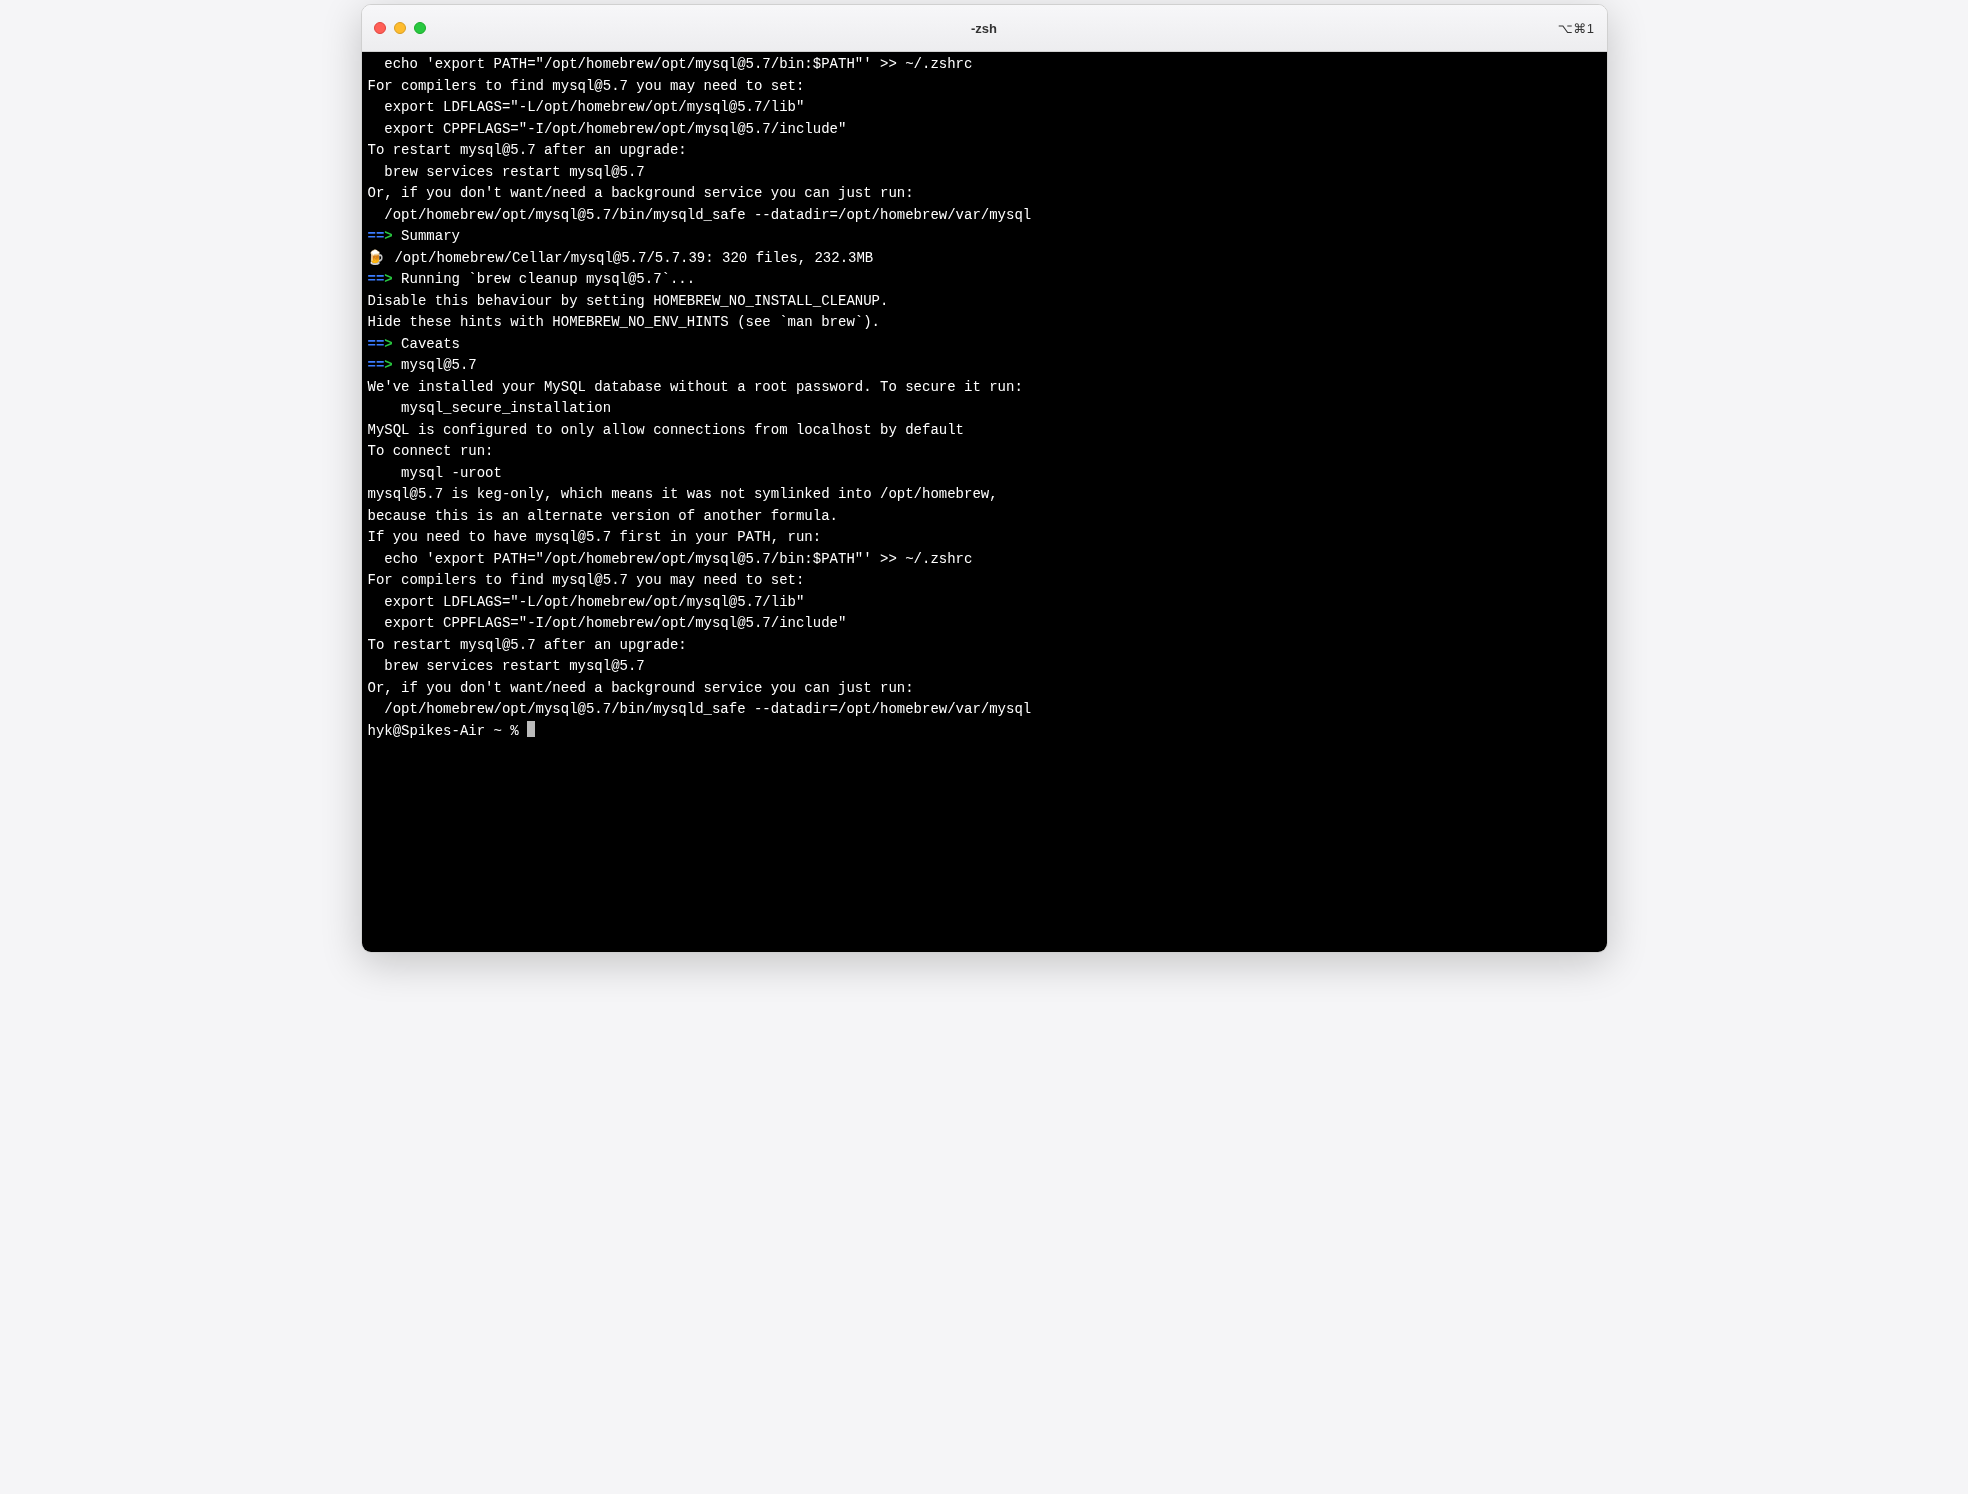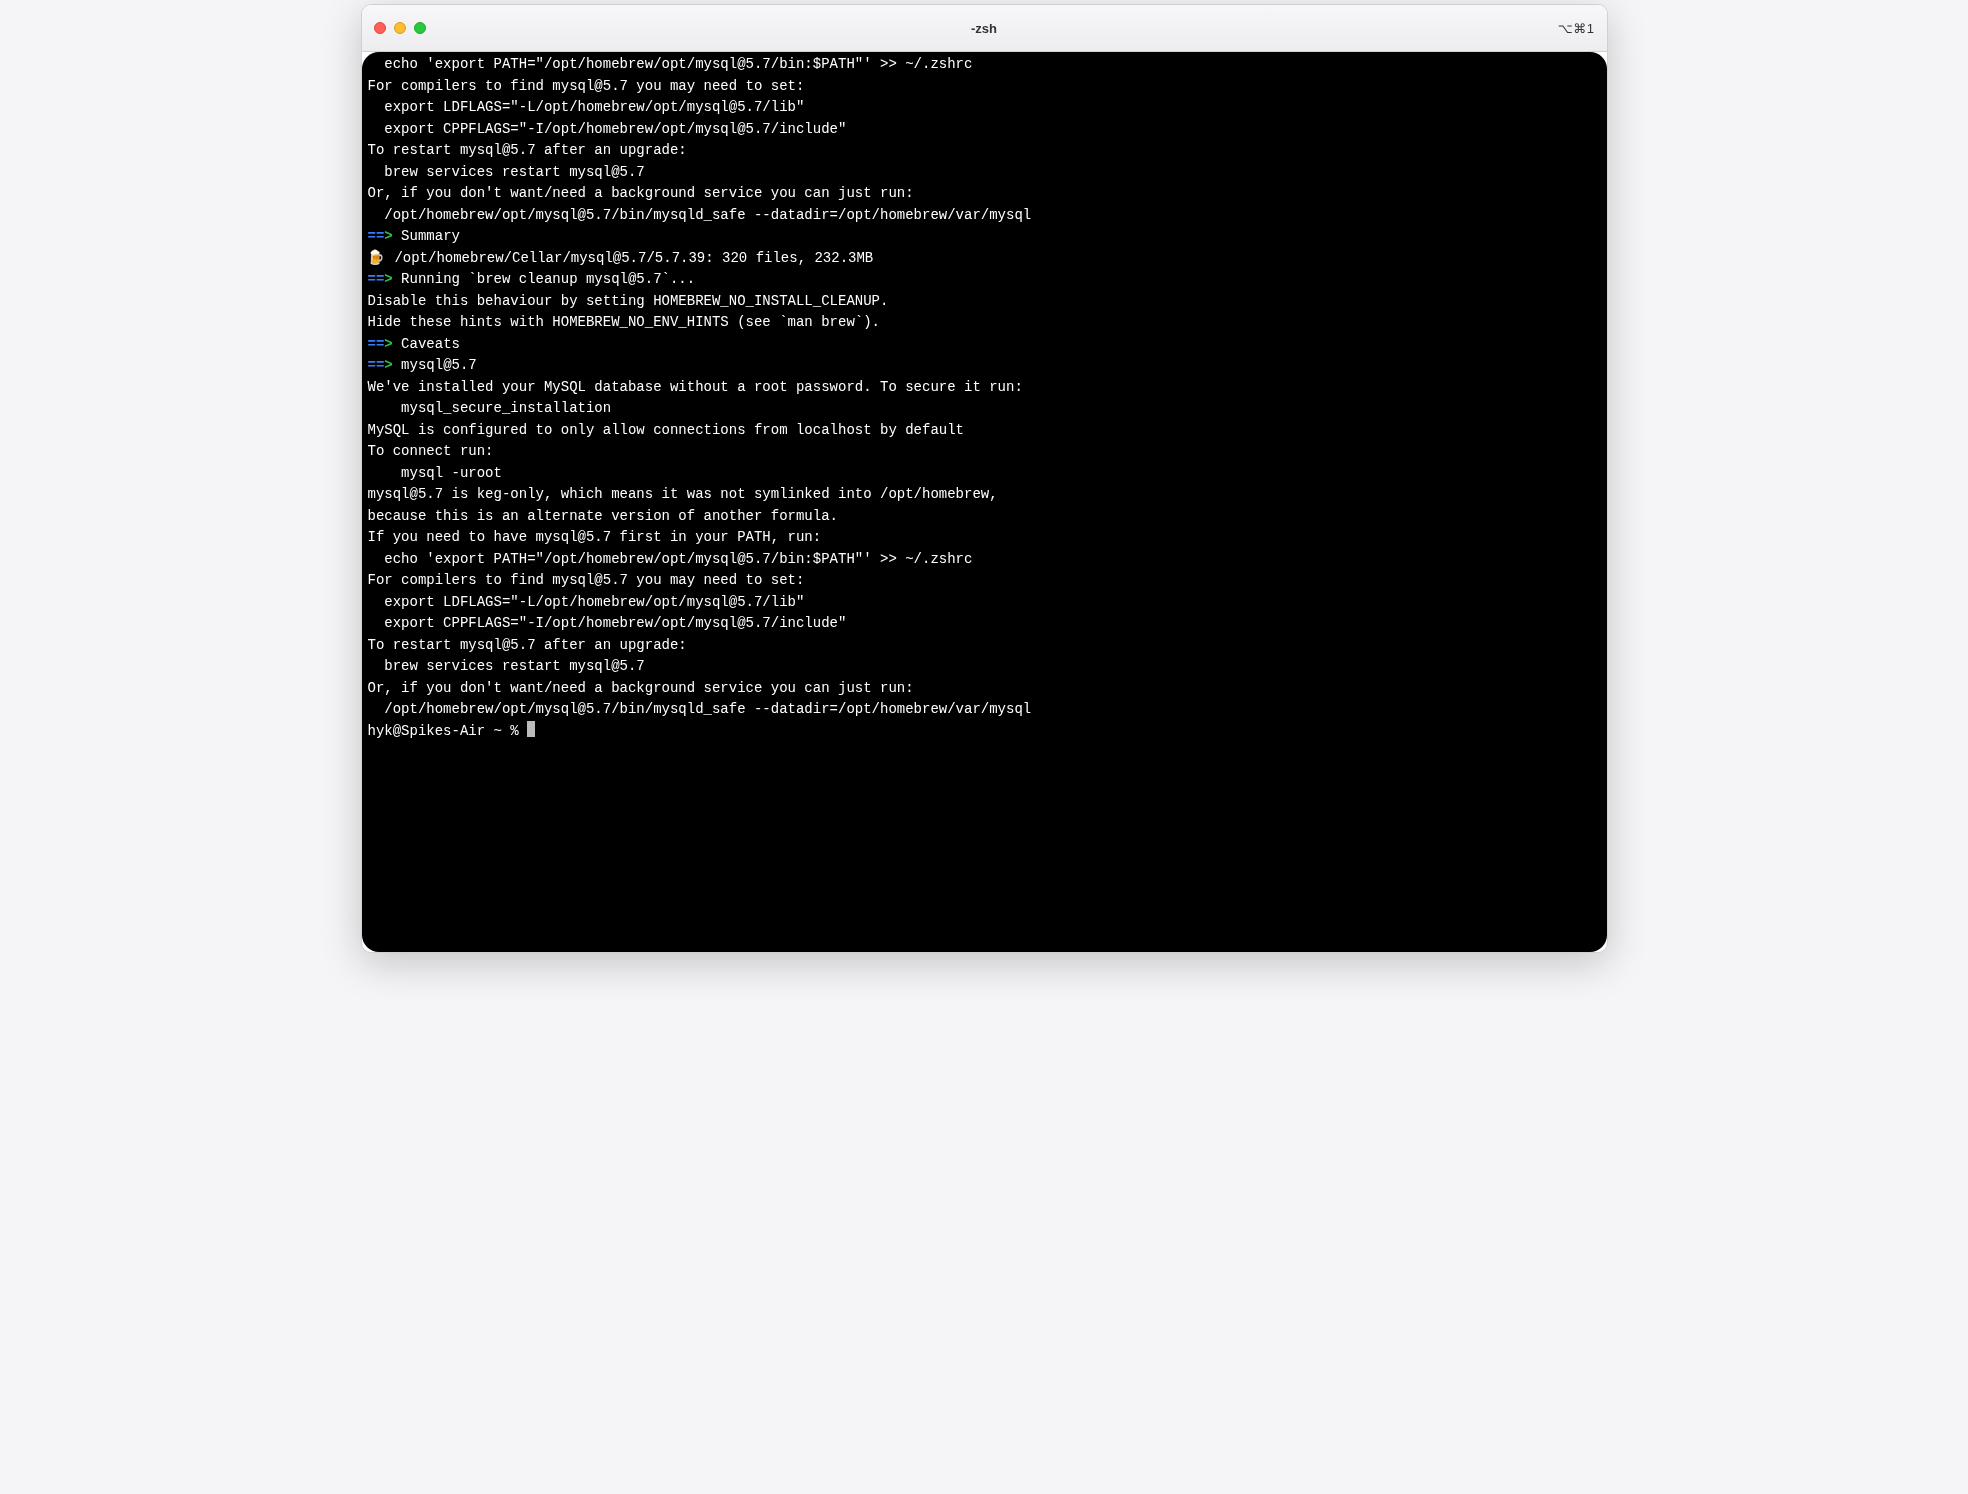--- a/index.html
+++ b/index.html
@@ -55,21 +55,20 @@
     }
     .terminal {
       background: #000;
       color: #fff;
       font-family: "SF Mono", Menlo, Monaco, "Courier New", monospace;
       font-size: 14px;
       line-height: 21.5px;
       padding: 2px 6px 10px 6px;
       white-space: pre;
       min-height: 900px;
-      border-radius: 17px;
     }
     .arrow-blue { color: #3b7cff; font-weight: bold; }
     .arrow-green { color: #28c840; font-weight: bold; }
     .bold { font-weight: normal; }
     .beer { display:inline-block; width: 1.2ch; }
     .cursor {
       display: inline-block;
       width: 8px; height: 16px;
       background: #bbb;
       vertical-align: -2px;

